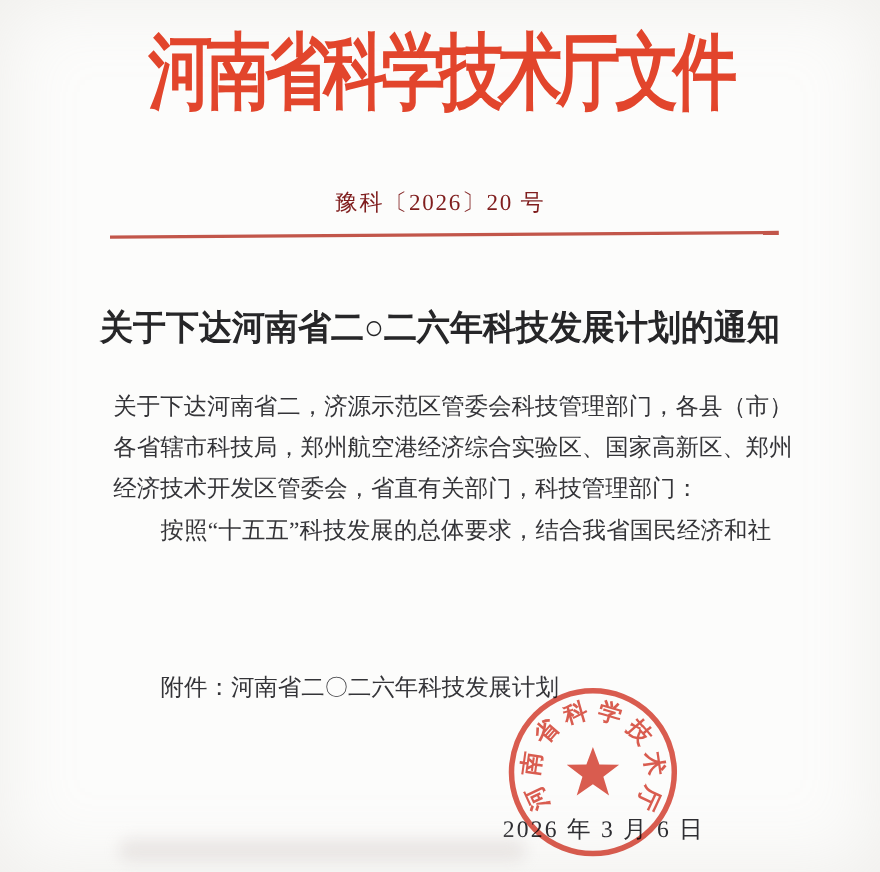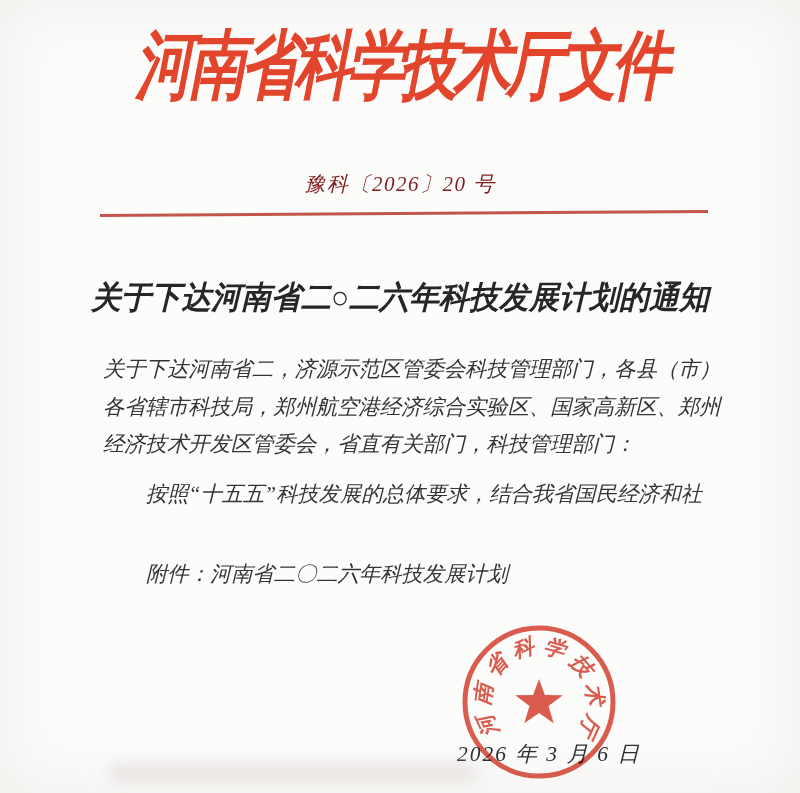--- a/index.html
+++ b/index.html
@@ -14,21 +14,20 @@
     font-family: "Liberation Serif", "DejaVu Serif", serif;
     width: 800px; height: 793px;
     overflow: hidden;
   }
   .page {
     position: relative;
     width: 800px; height: 793px;
     background: #fcfcfb;
     box-shadow: inset 0 0 70px rgba(195,190,184,0.22);
     overflow: hidden;
-    font-style: italic;
   }
   .header-title {
     position: absolute;
     top: 26px; left: 0; right: 0;
     text-align: center;
     font-size: 58px;
     font-weight: bold;
     color: var(--header-red);
     letter-spacing: -5px;
     transform: scaleY(1.30);
@@ -67,24 +66,24 @@
     font-size: 21.3px;
     color: var(--text-dark);
   }
   .bline {
     line-height: 37.5px;
     text-align: justify;
     text-align-last: justify;
     white-space: nowrap;
   }
   .bline.last { text-align-last: left; }
-  .bline.indent { text-indent: 43px; margin-top: 12px; }
+  .bline.indent { text-indent: 43px; }
   .attachment {
     position: absolute;
-    top: 556px; left: 103px;
+    top: 607px; left: 103px;
     width: 598px;
     font-size: 21.3px;
     line-height: 37.5px;
     color: var(--text-dark);
     text-indent: 43px;
   }
   .date-line {
     position: absolute;
     top: 739px; left: 457px;
     font-size: 21.5px;

